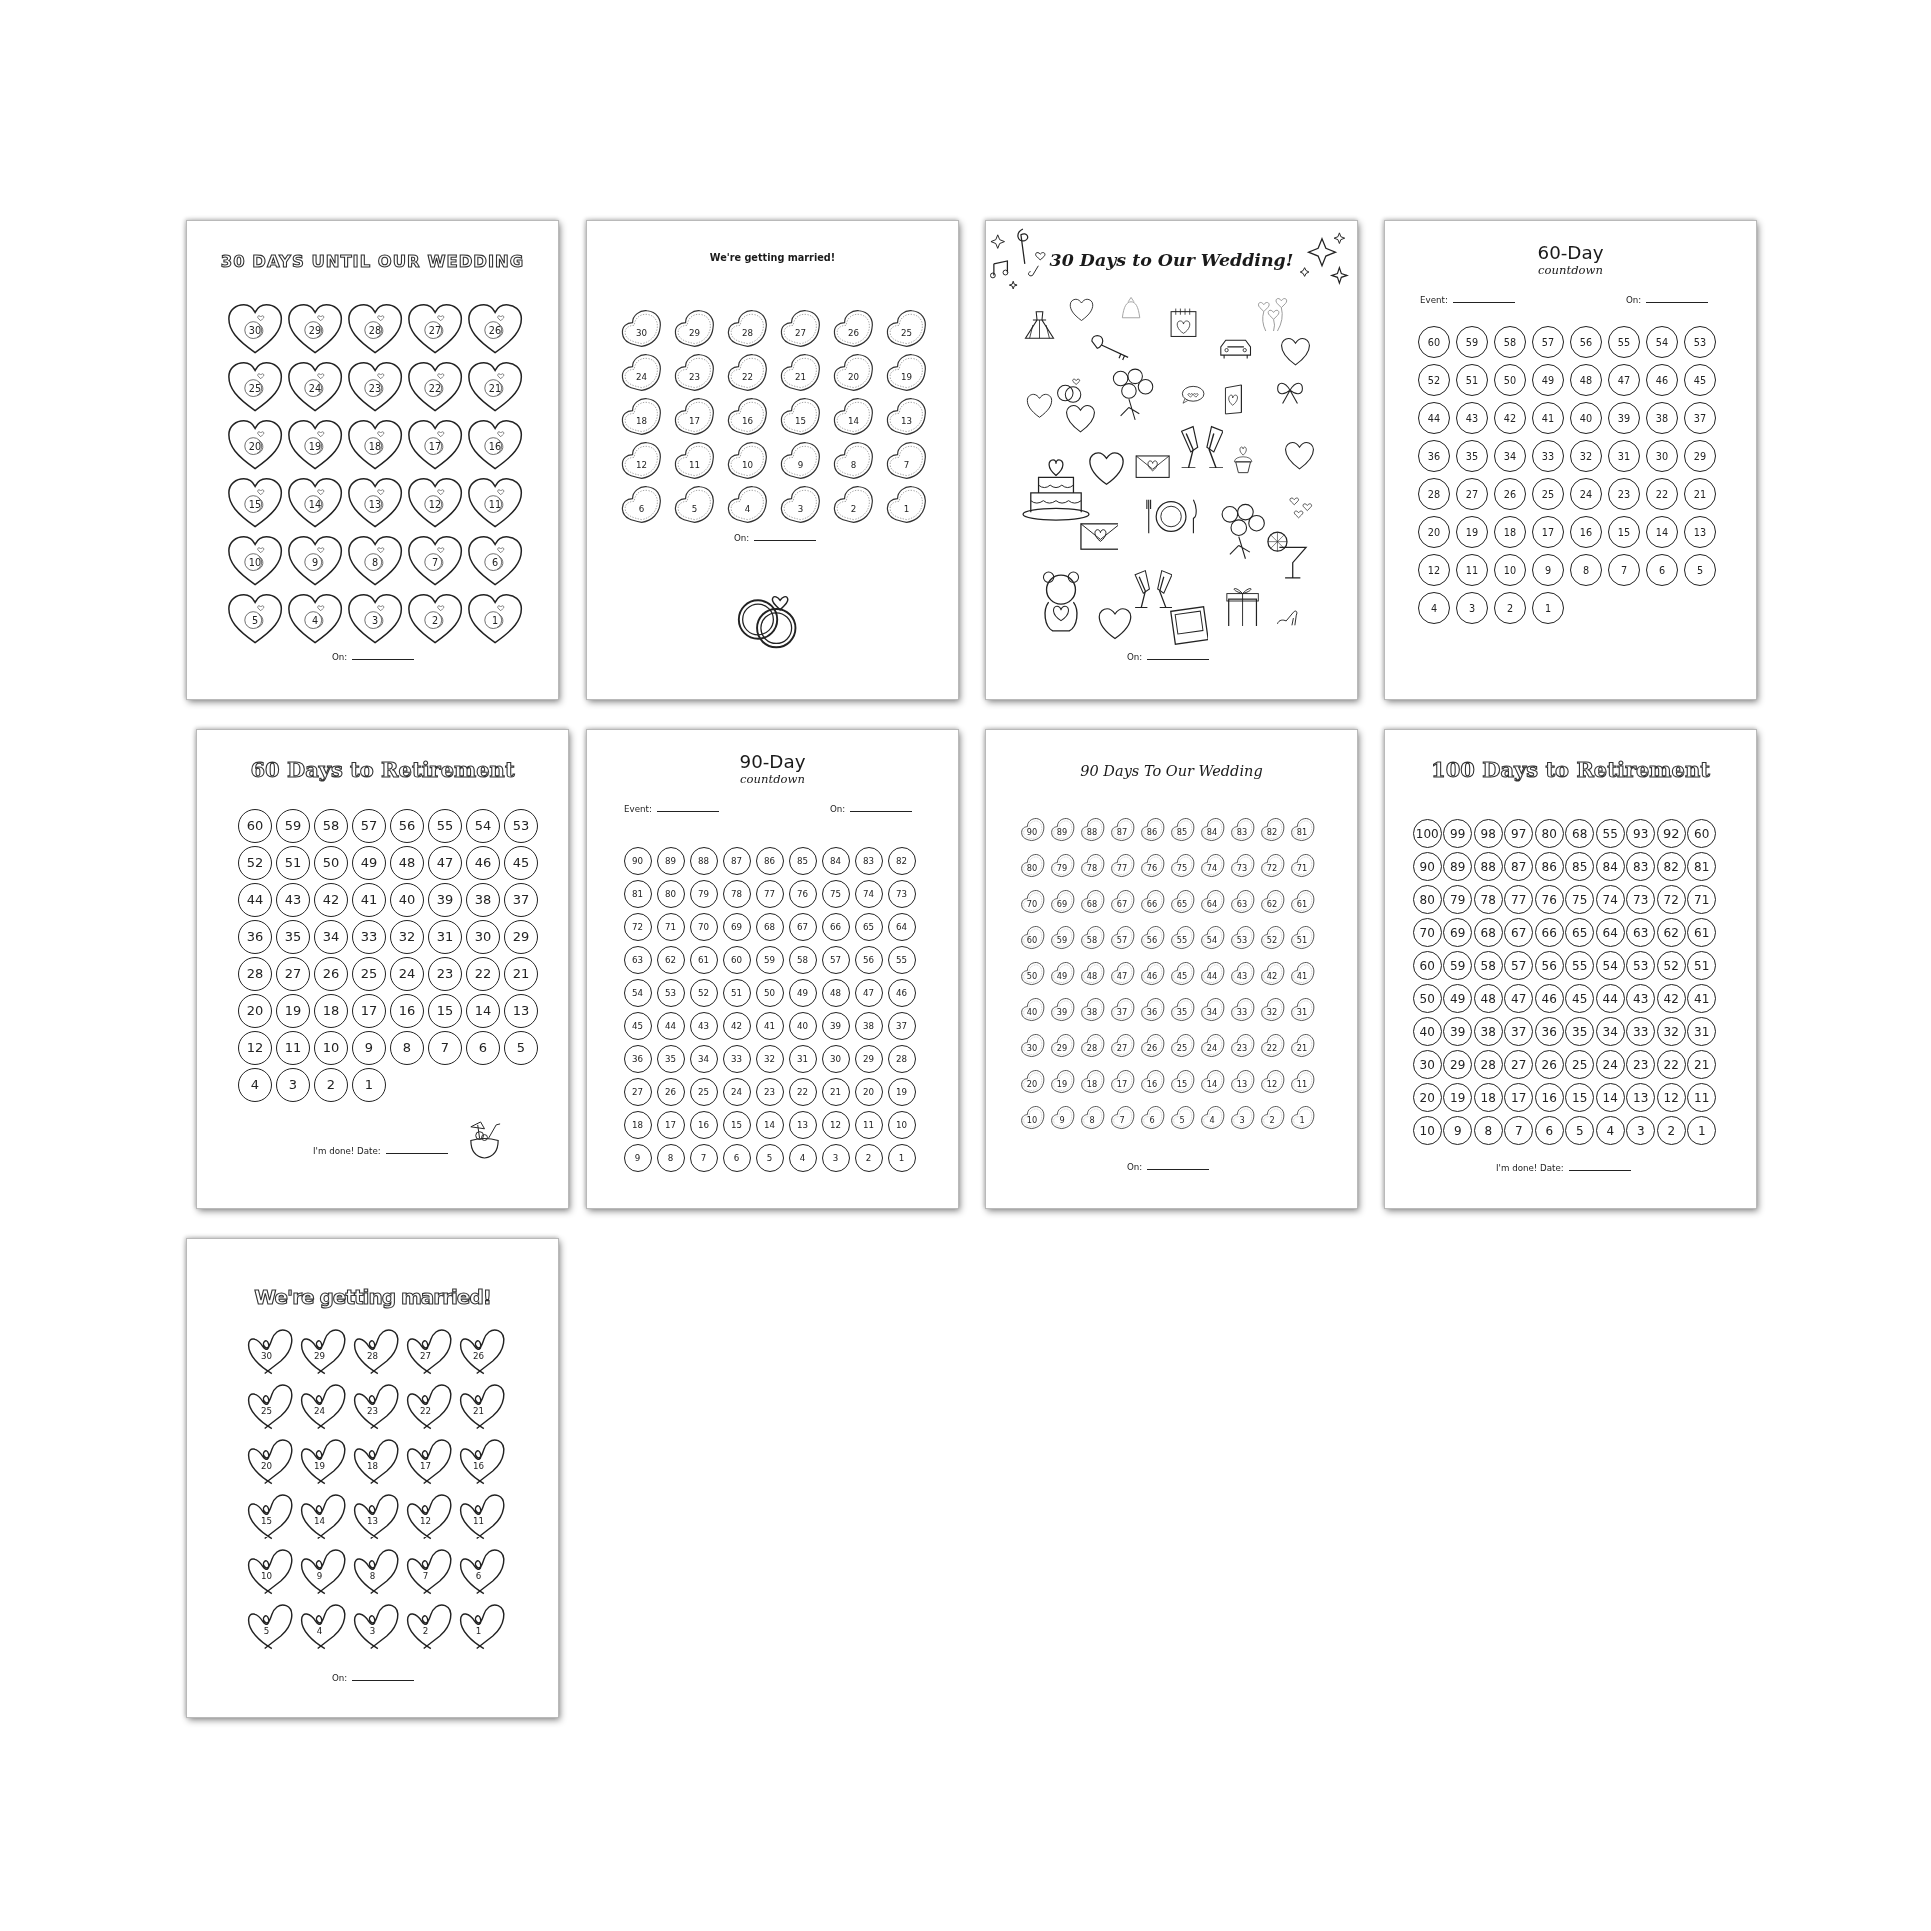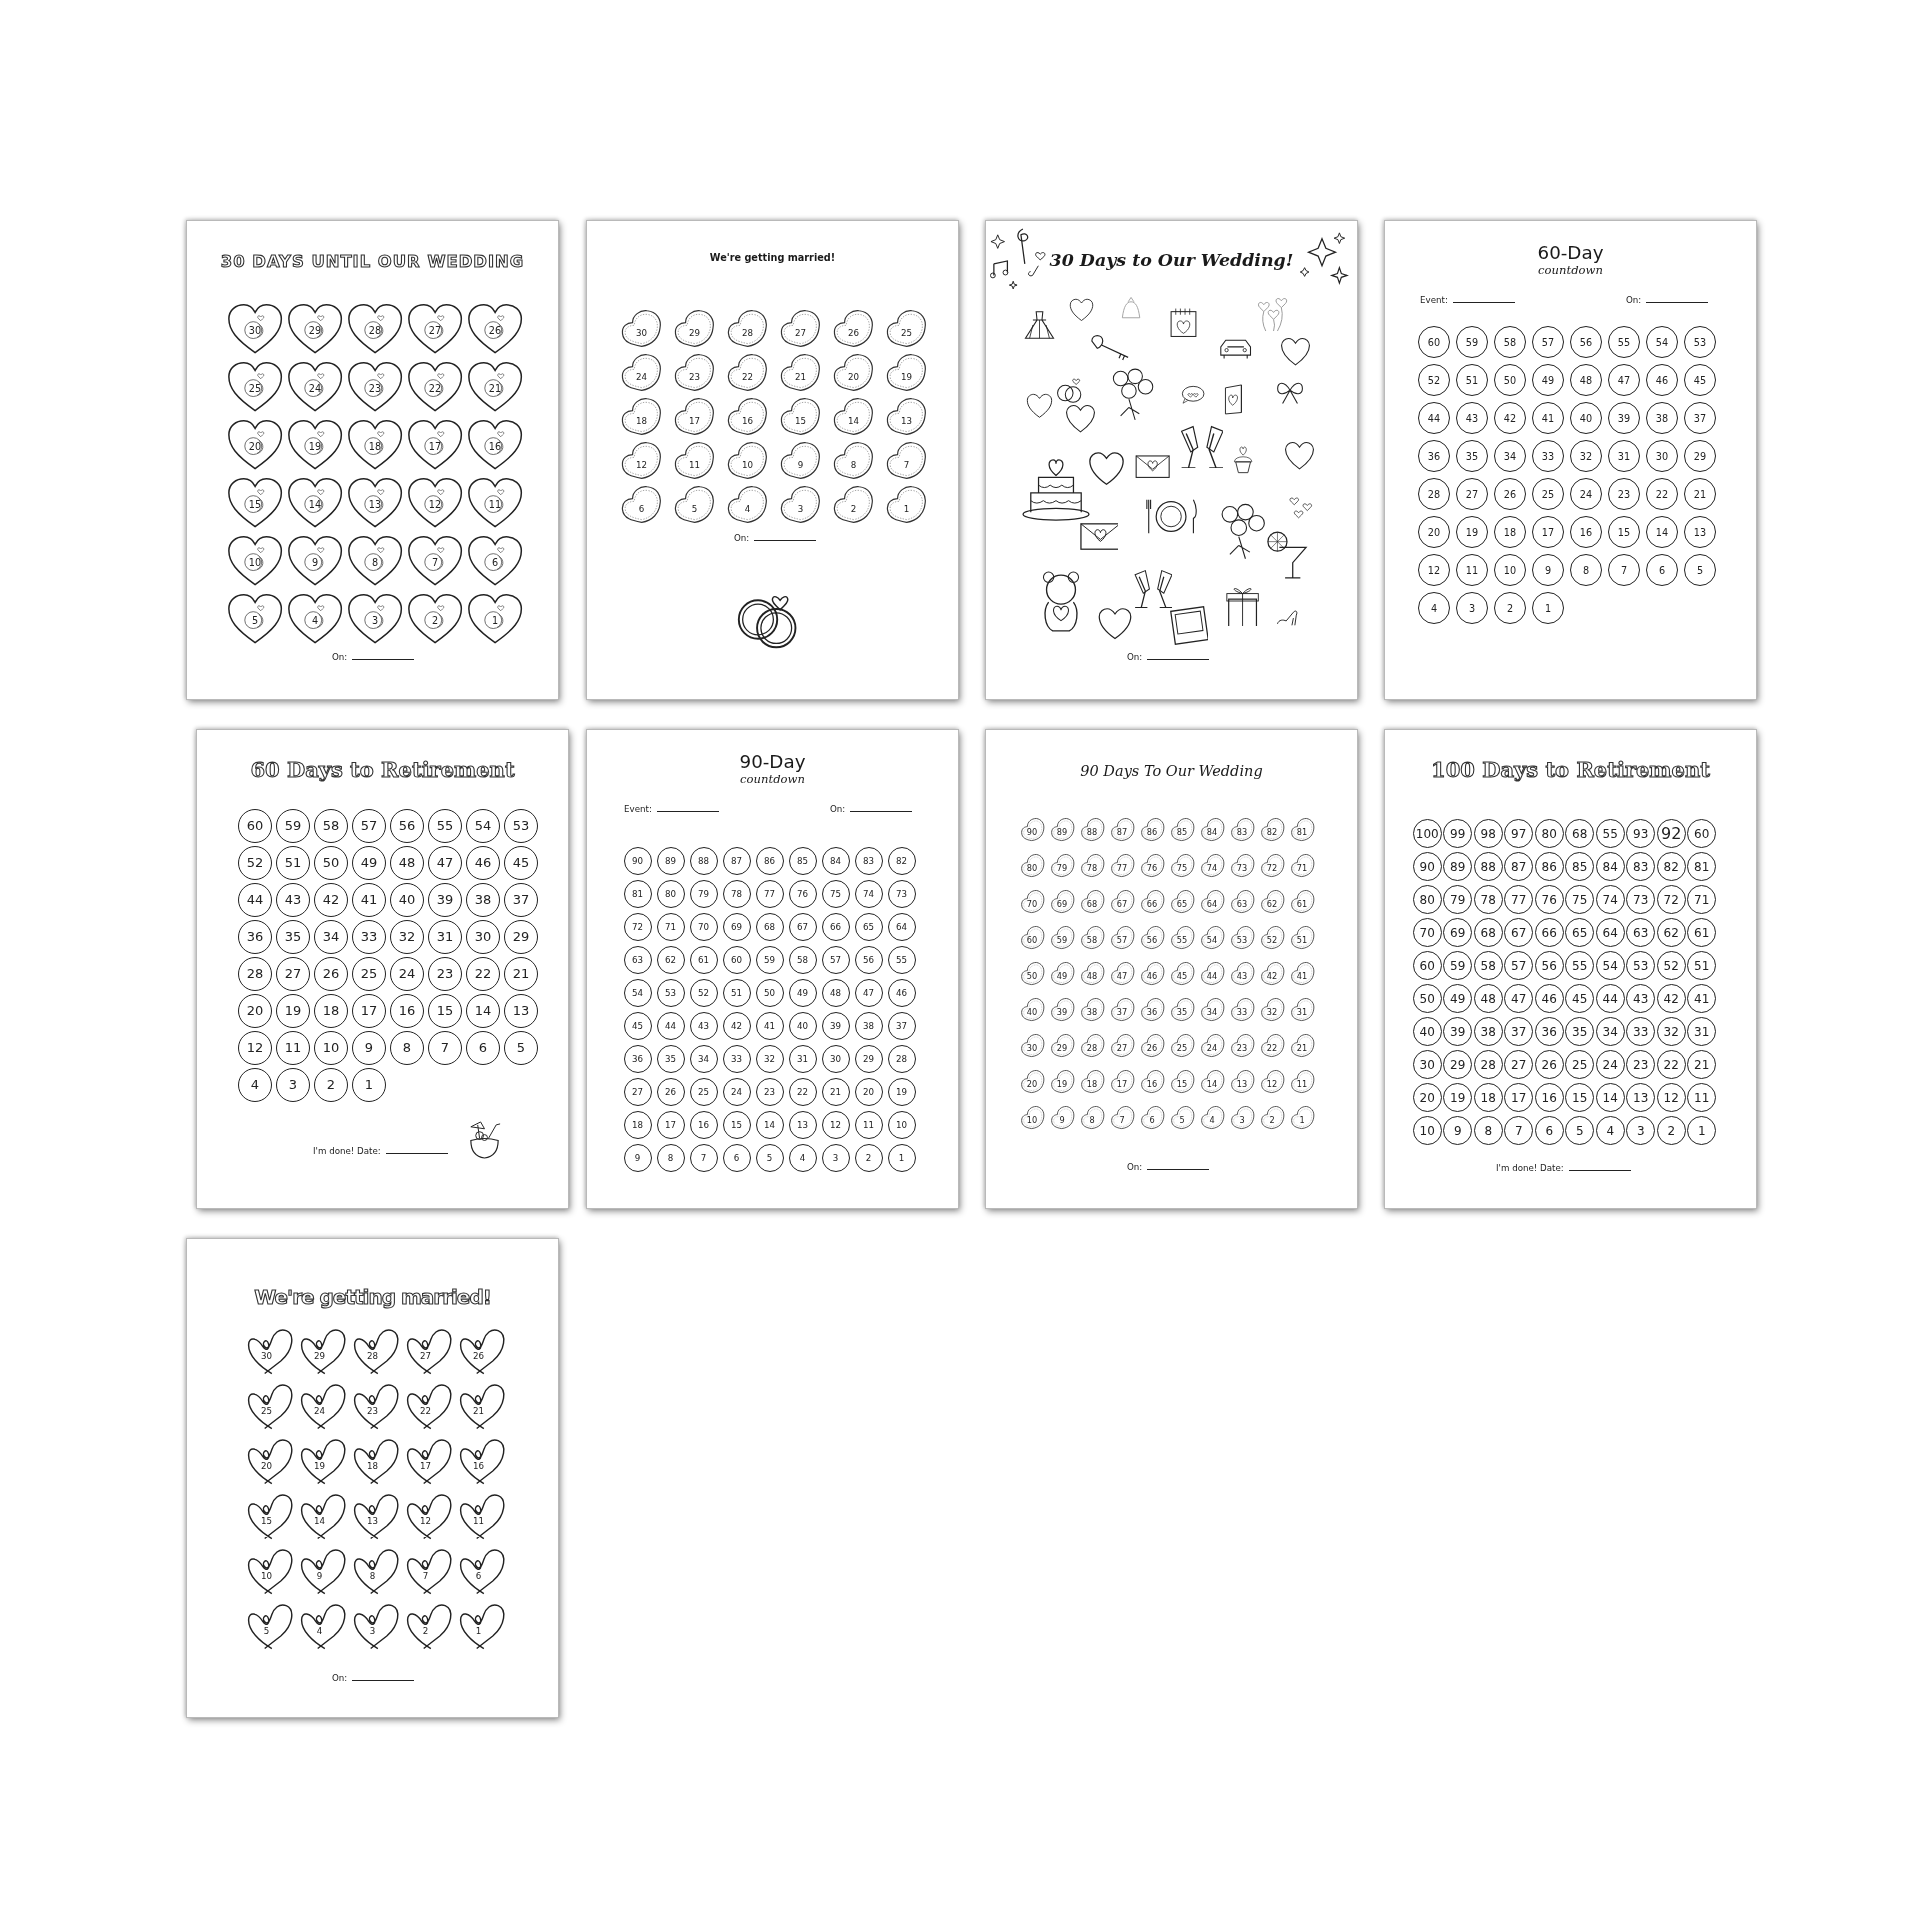--- a/index.html
+++ b/index.html
@@ -2760,21 +2760,21 @@
           <span class="num" style="font-size: 12px;">55</span>
         </div>
       </div>
       <div class="cell">
         <div class="circle" style="width: 29px; height: 29px; display: flex; align-items: center; justify-content: center; border-width: 1.3px;">
           <span class="num" style="font-size: 12px;">93</span>
         </div>
       </div>
       <div class="cell">
         <div class="circle" style="width: 29px; height: 29px; display: flex; align-items: center; justify-content: center; border-width: 1.3px;">
-          <span class="num" style="font-size: 16px;">92</span>
+          <span class="num" style="font-size: 13px;">92</span>
         </div>
       </div>
       <div class="cell">
         <div class="circle" style="width: 29px; height: 29px; display: flex; align-items: center; justify-content: center; border-width: 1.3px;">
           <span class="num" style="font-size: 12px;">60</span>
         </div>
       </div>
       <div class="cell">
         <div class="circle" style="width: 29px; height: 29px; display: flex; align-items: center; justify-content: center; border-width: 1.3px;">
           <span class="num" style="font-size: 12px;">90</span>

